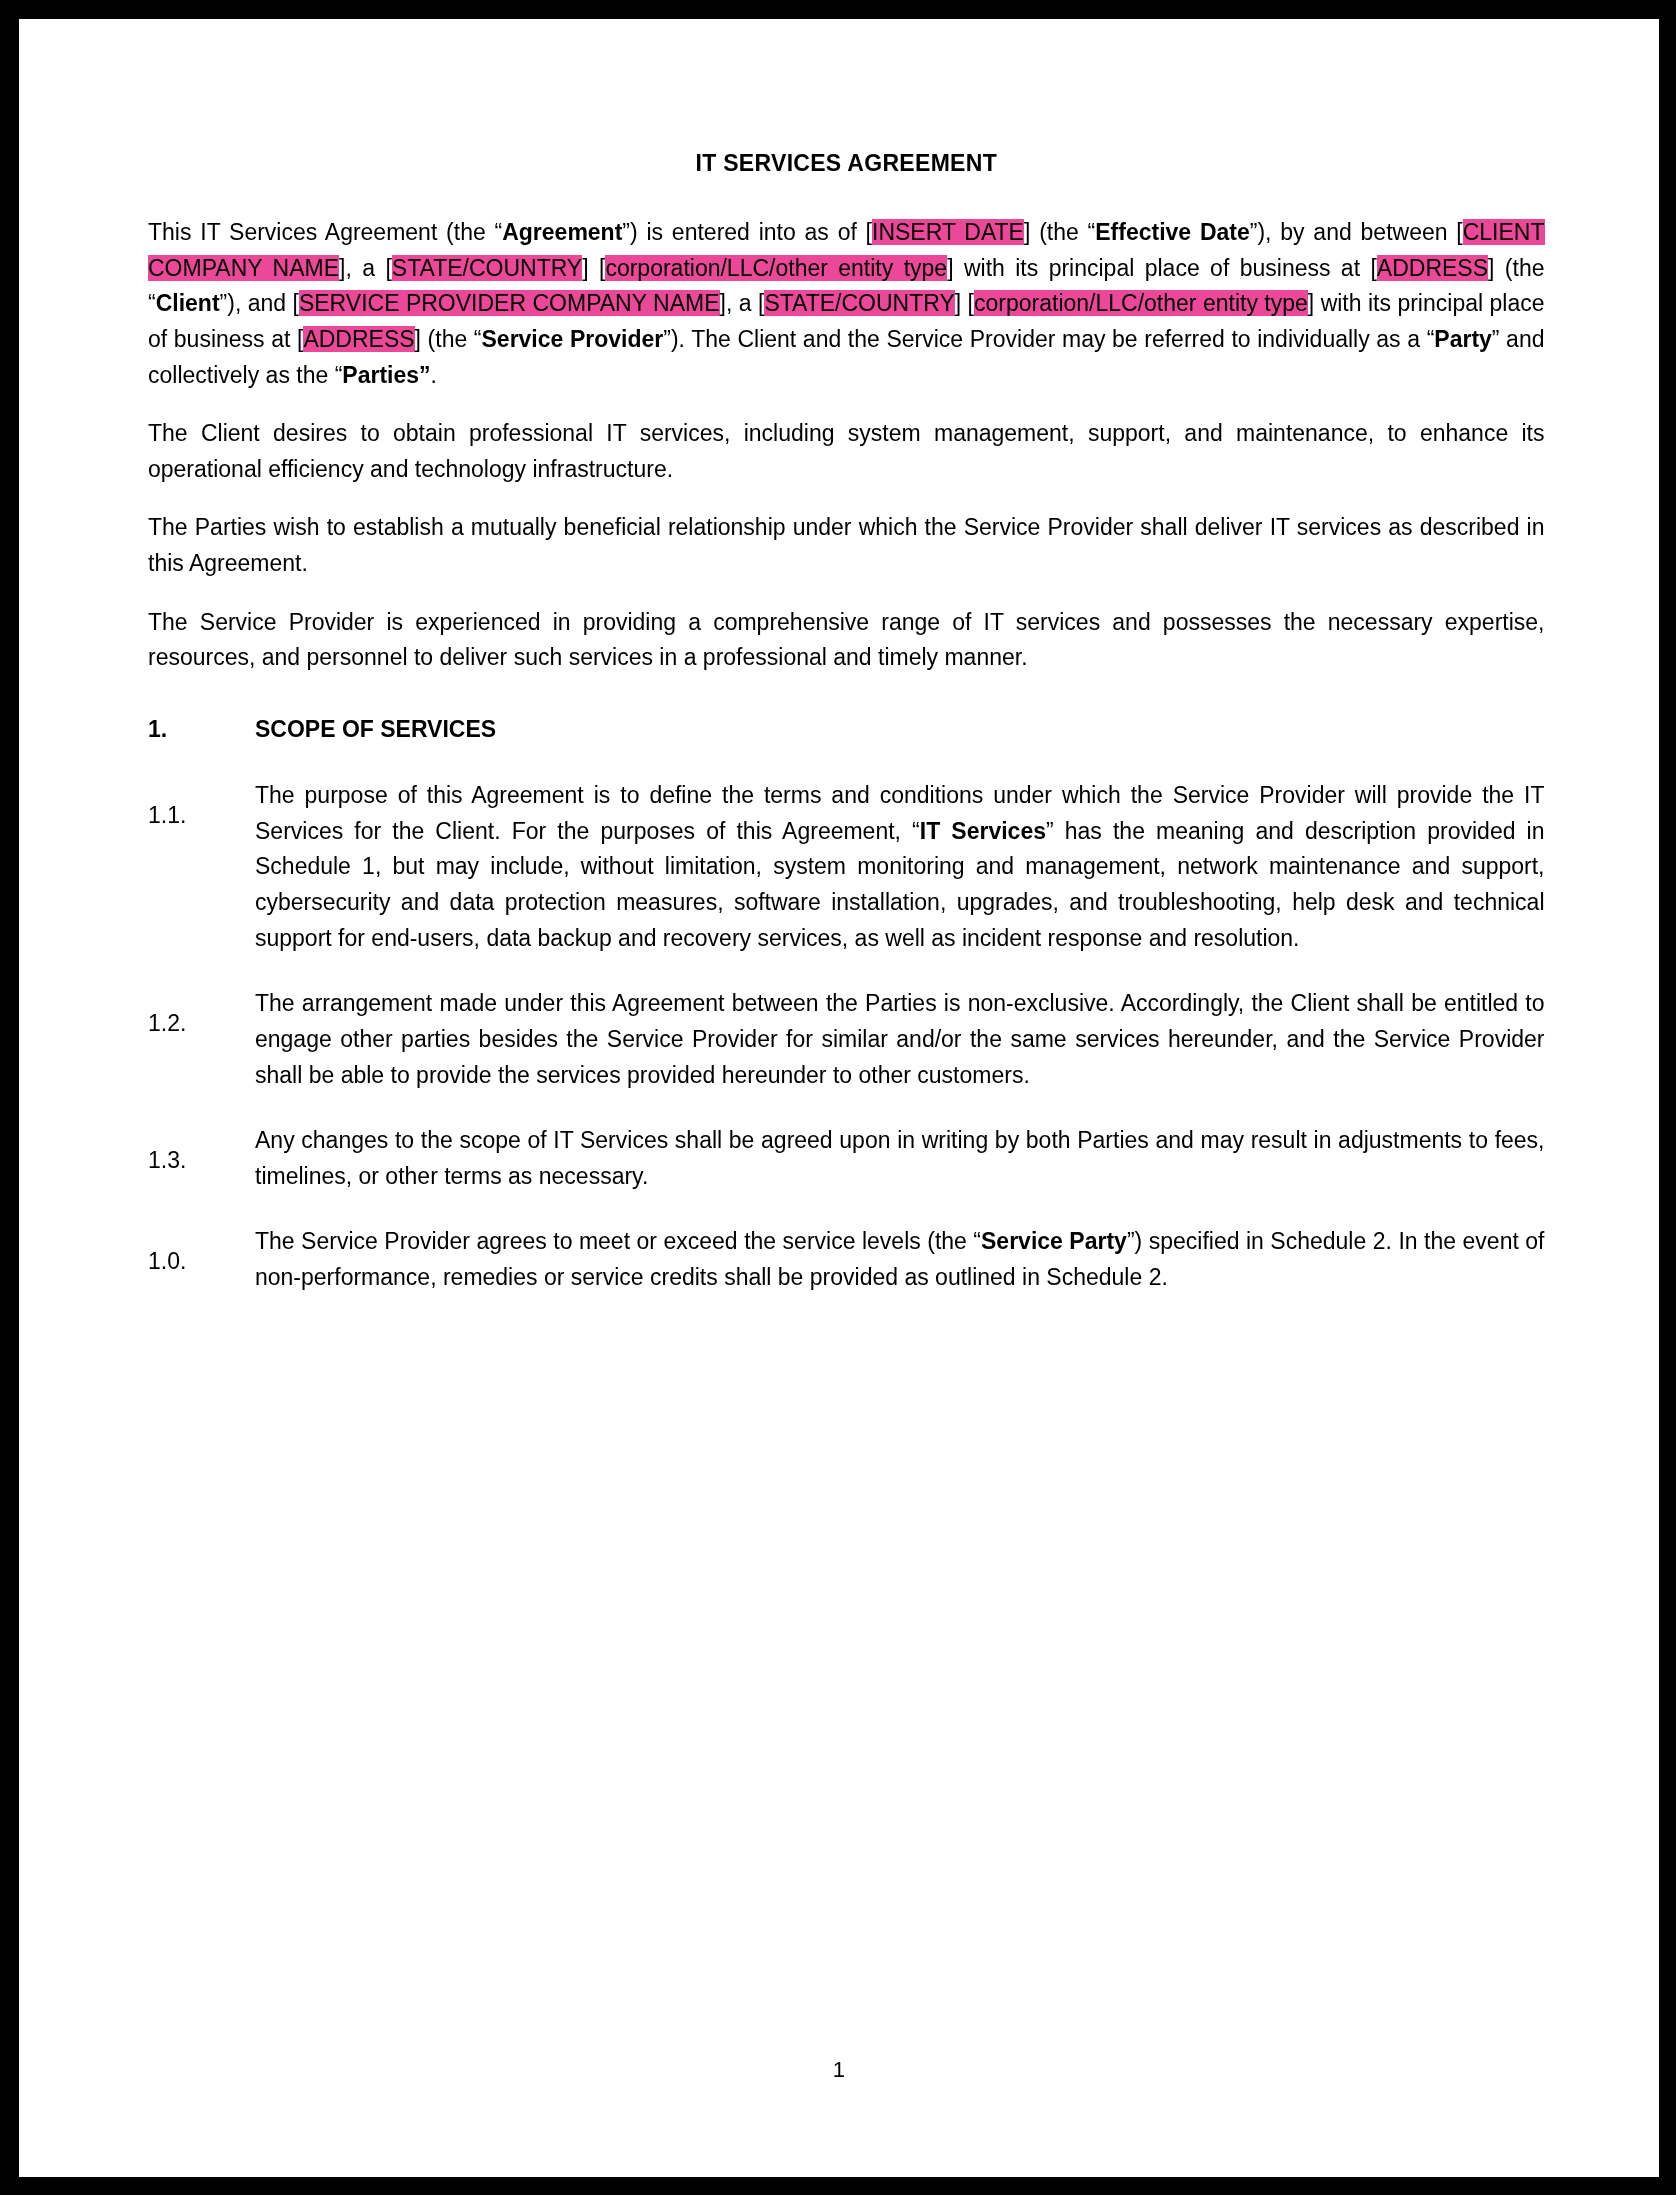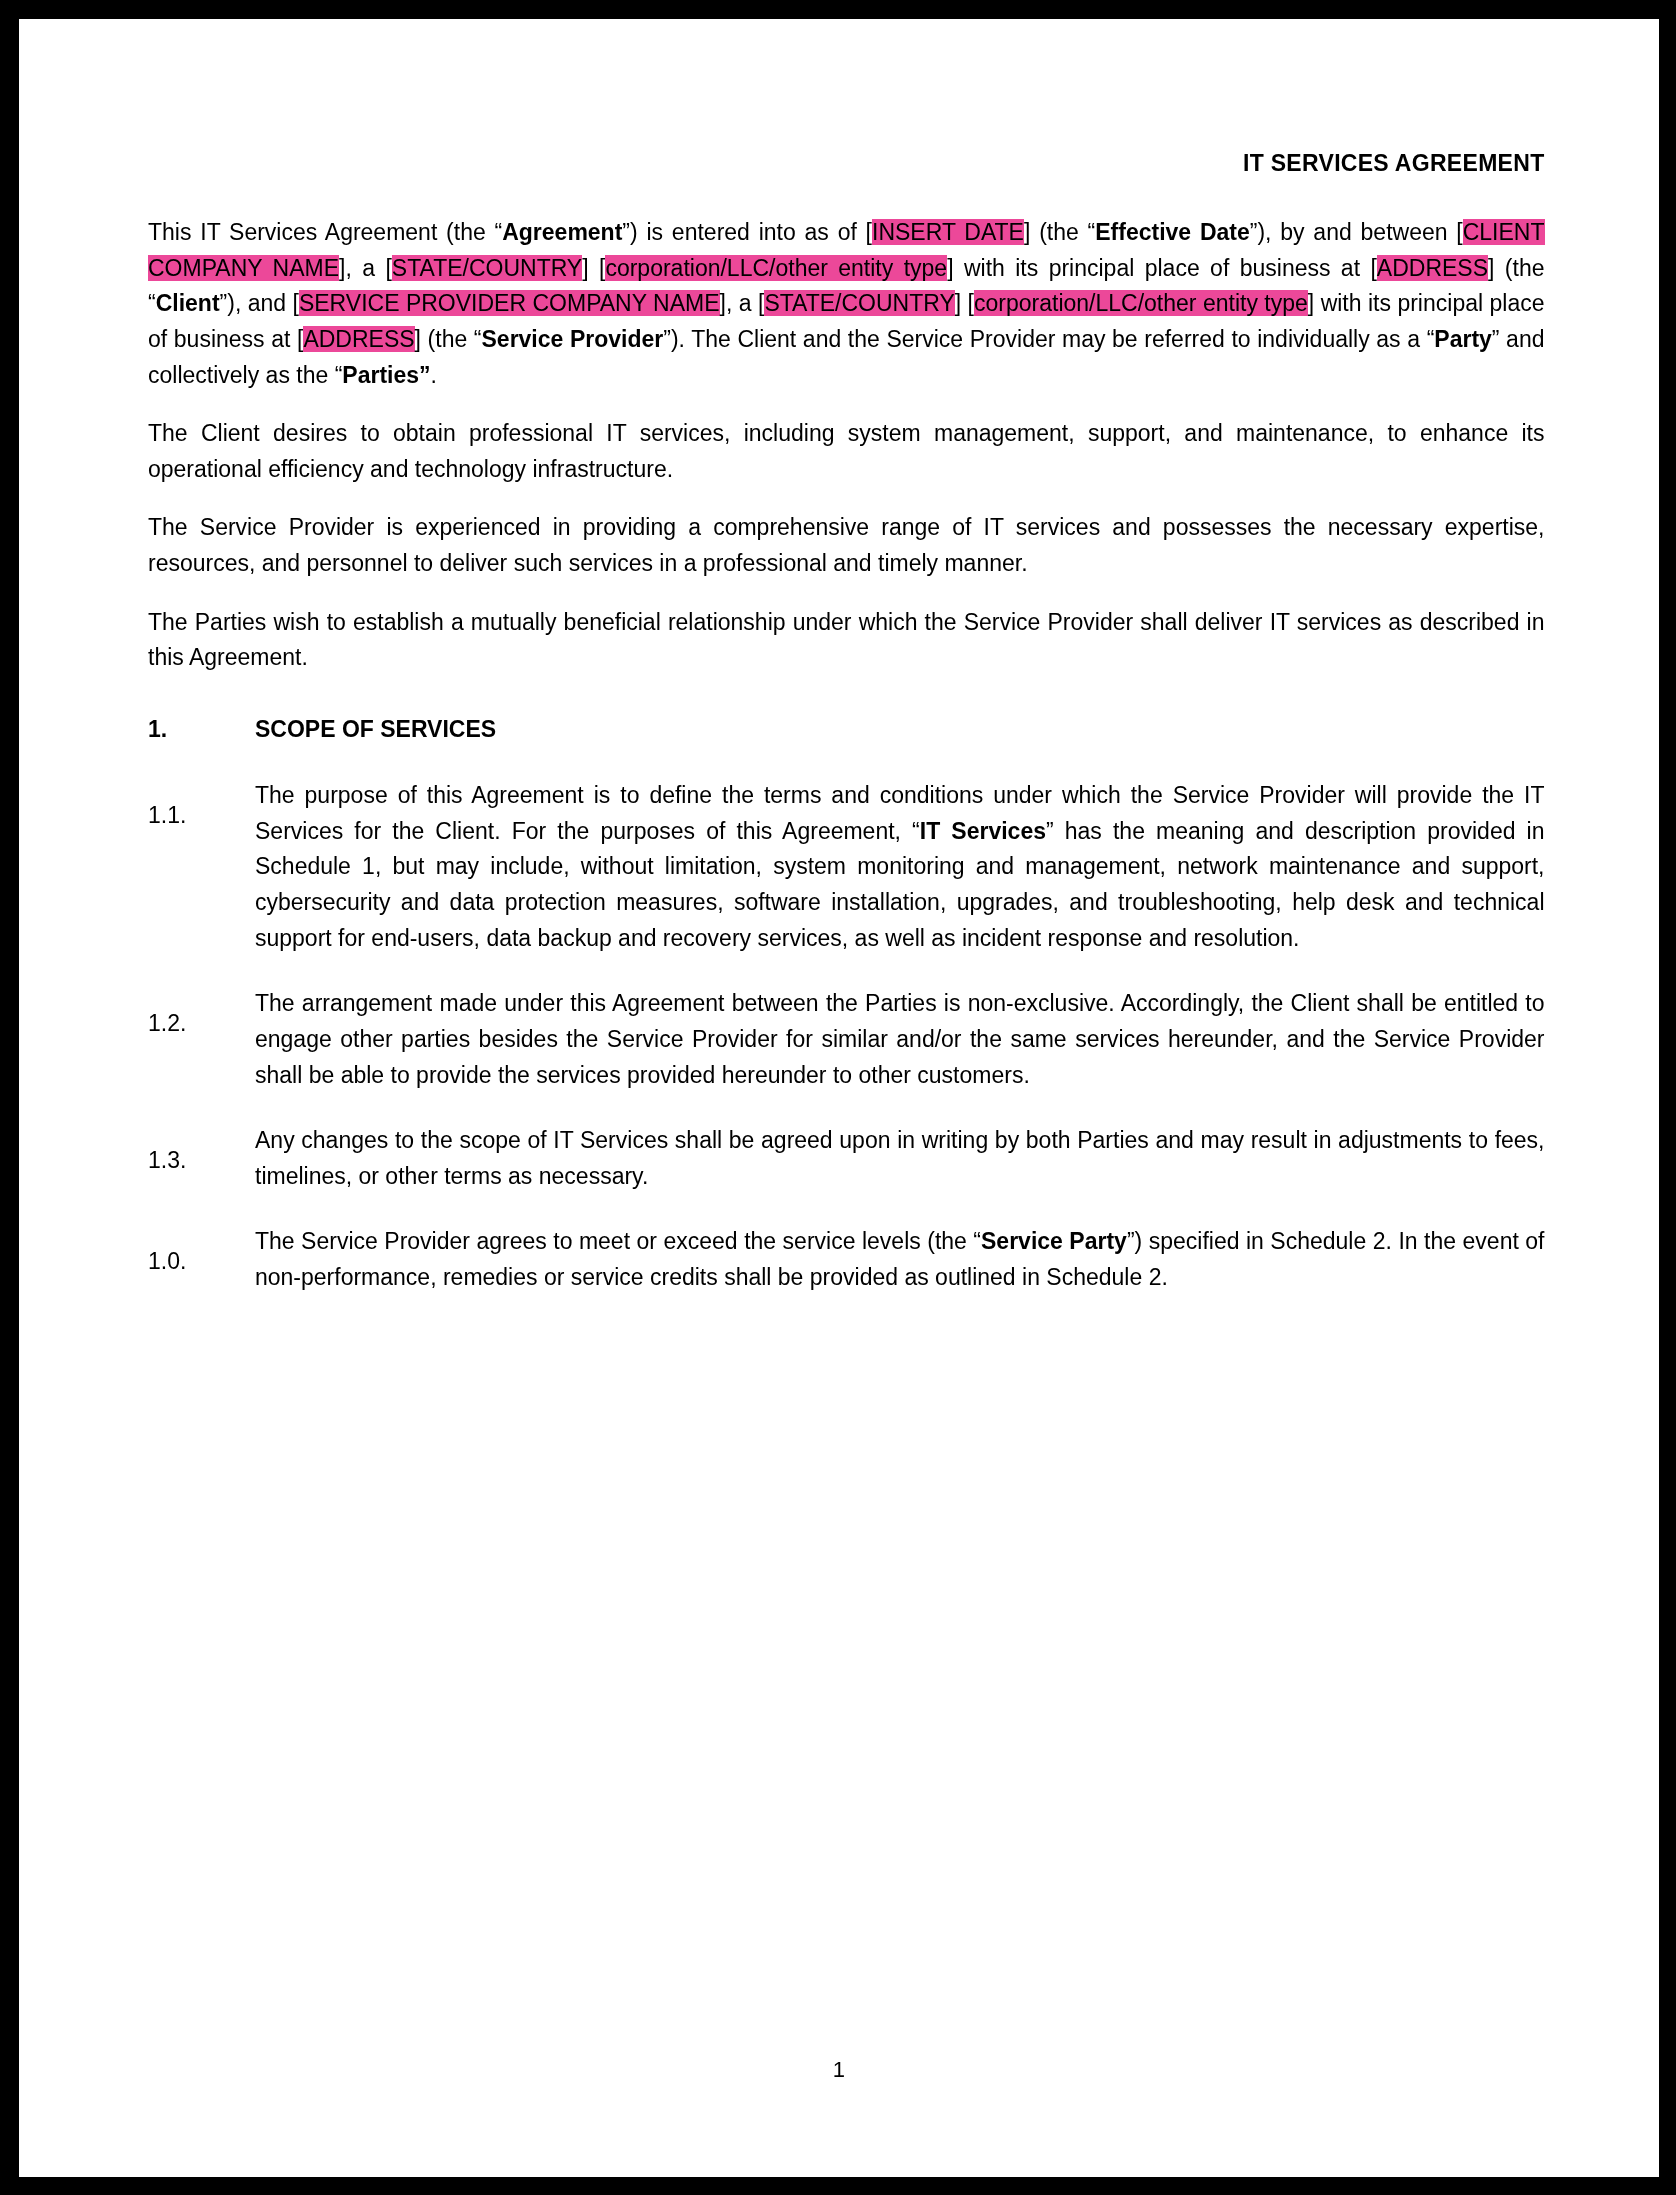--- a/index.html
+++ b/index.html
@@ -21,21 +21,21 @@
   }
   .page {
     box-sizing: border-box;
     width: 100%;
     height: 100%;
     background: #ffffff;
     position: relative;
     padding: 131px 114px 35px 129px;
   }
   .doc-title {
-    text-align: right;
+    text-align: center;
     font-weight: bold;
     font-size: 23px;
     letter-spacing: 0.3px;
     color: #000;
     margin: 0 0 38px 0;
   }
   p.para {
     font-size: 23px;
     line-height: 1.55;
     color: #000;
@@ -91,22 +91,22 @@
 <body>
 
 <div class="page-frame">
   <div class="page">
 
     <div class="doc-title">IT SERVICES AGREEMENT</div>
 
     <p class="para"><span>This IT Services Agreement (the “</span><b>Agreement</b><span>”) is entered into as of [</span><span class="hl">INSERT DATE</span><span>] (the “</span><b>Effective Date</b><span>”), by and between [</span><span class="hl">CLIENT COMPANY NAME</span><span>], a [</span><span class="hl">STATE/COUNTRY</span><span>] [</span><span class="hl">corporation/LLC/other entity type</span><span>] with its principal place of business at [</span><span class="hl">ADDRESS</span><span>] (the “</span><b>Client</b><span>”), and [</span><span class="hl">SERVICE PROVIDER COMPANY NAME</span><span>], a [</span><span class="hl">STATE/COUNTRY</span><span>] [</span><span class="hl">corporation/LLC/other entity type</span><span>] with its principal place of business at [</span><span class="hl">ADDRESS</span><span>] (the “</span><b>Service Provider</b><span>”). The Client and the Service Provider may be referred to individually as a “</span><b>Party</b><span>” and collectively as the “</span><b>Parties”</b><span>.</span></p>
 
     <p class="para">The Client desires to obtain professional IT services, including system management, support, and maintenance, to enhance its operational efficiency and technology infrastructure.</p>
+    <p class="para">The Parties wish to establish a mutually beneficial relationship under which the Service Provider shall deliver IT services as described in this Agreement.</p>
     <p class="para">The Service Provider is experienced in providing a comprehensive range of IT services and possesses the necessary expertise, resources, and personnel to deliver such services in a professional and timely manner.</p>
-    <p class="para">The Parties wish to establish a mutually beneficial relationship under which the Service Provider shall deliver IT services as described in this Agreement.</p>
 
     <div class="section-heading">
       <span class="num">1.</span>
       <span>SCOPE OF SERVICES</span>
     </div>
 
     <div class="clause">
       <span class="num">1.1.</span>
       <span class="body"><span>The purpose of this Agreement is to define the terms and conditions under which the Service Provider will provide the IT Services for the Client. For the purposes of this Agreement, “</span><b>IT Services</b><span>” has the meaning and description provided in Schedule 1, but may include, without limitation, system monitoring and management, network maintenance and support, cybersecurity and data protection measures, software installation, upgrades, and troubleshooting, help desk and technical support for end-users, data backup and recovery services, as well as incident response and resolution.</span></span>
     </div>

